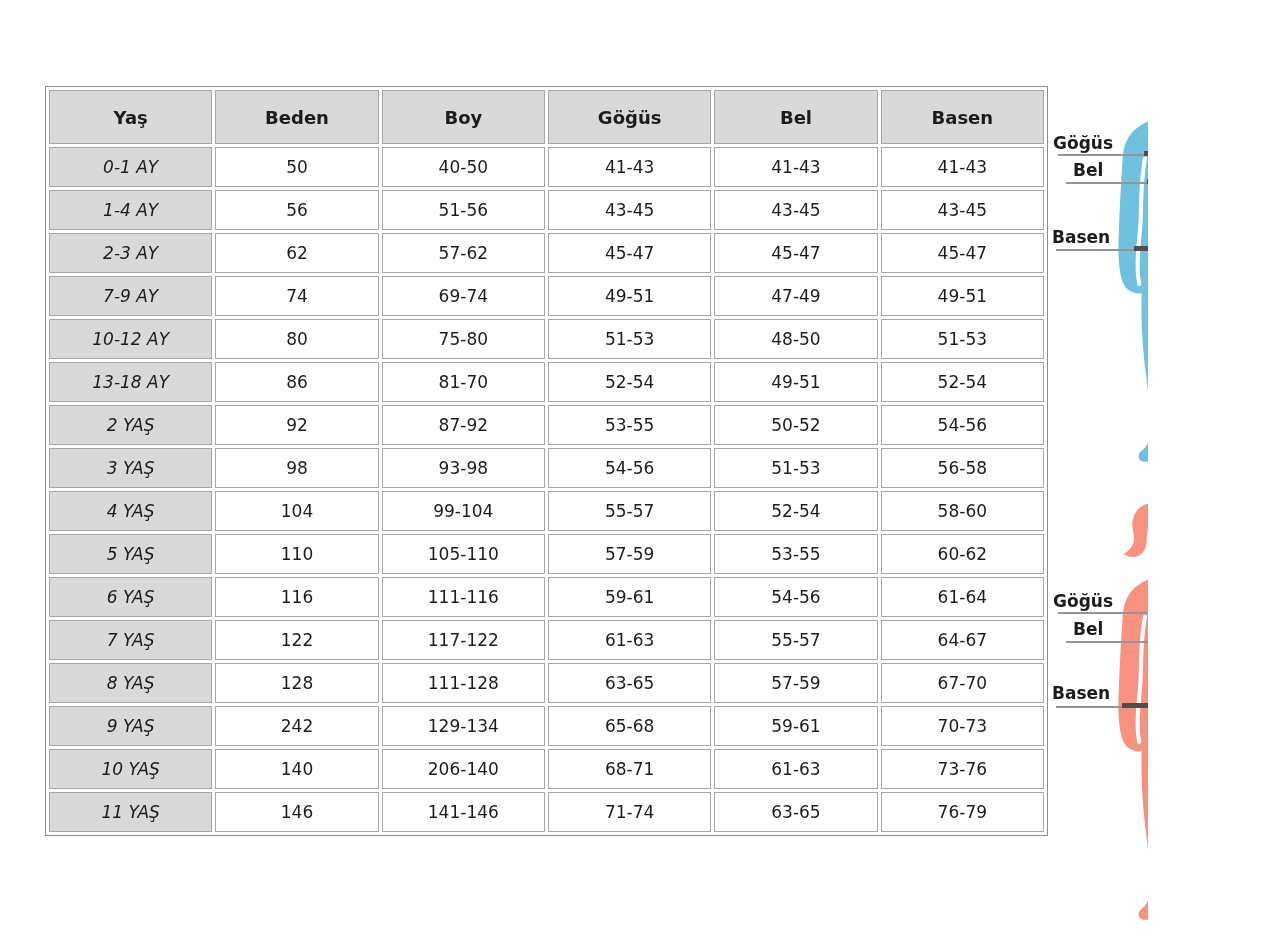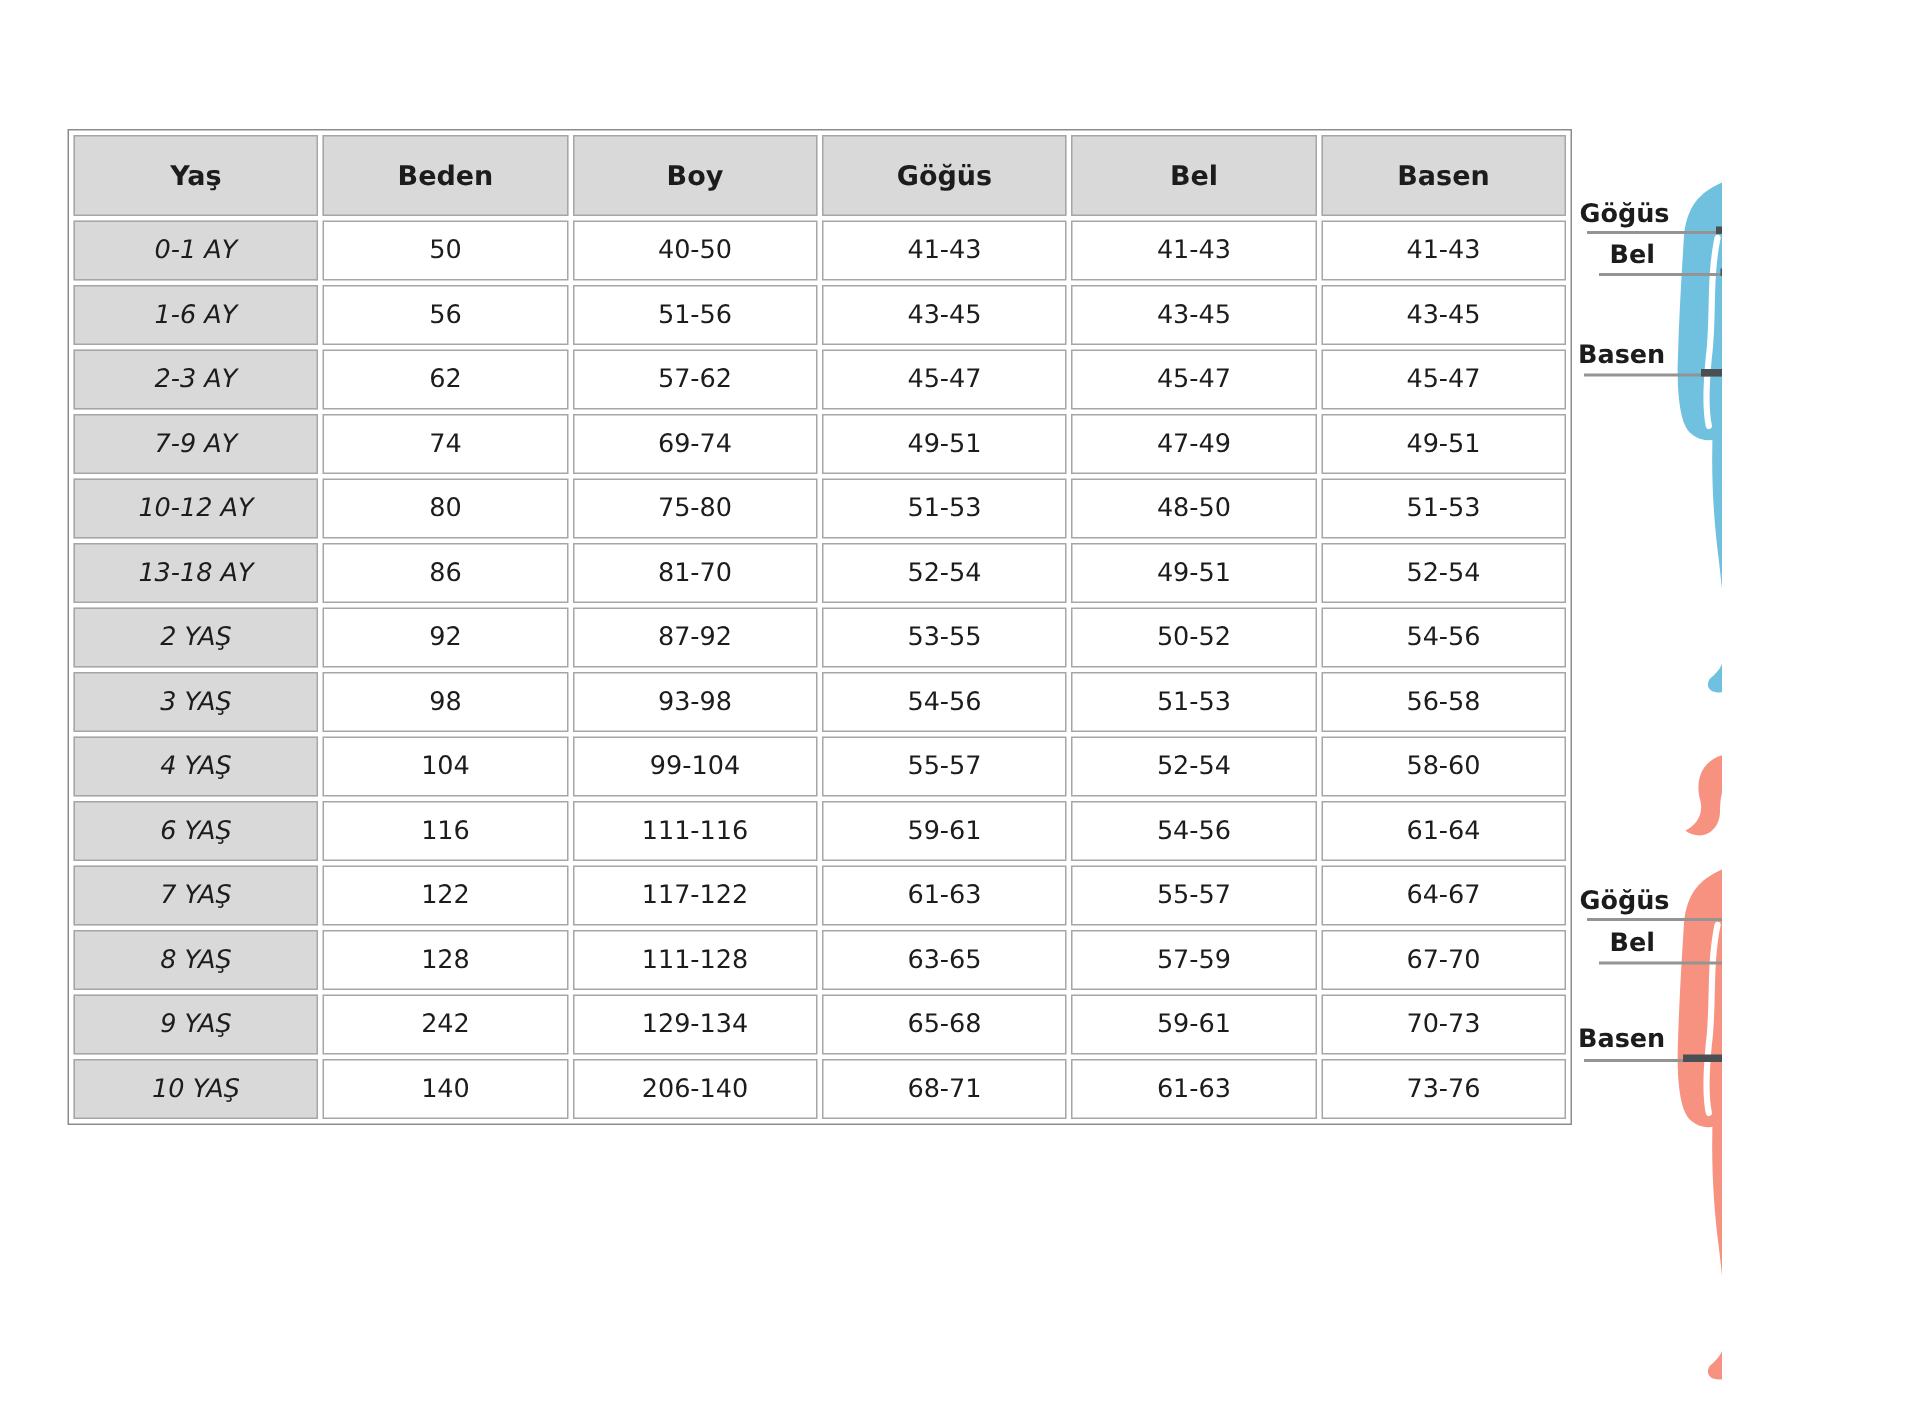--- a/index.html
+++ b/index.html
@@ -100,21 +100,21 @@
     <tbody id="table-body">
         <tr>
           <td>0-1 AY</td>
           <td>50</td>
           <td>40-50</td>
           <td>41-43</td>
           <td>41-43</td>
           <td>41-43</td>
         </tr>
         <tr>
-          <td>1-6 AY</td>
+          <td>1-4 AY</td>
           <td>56</td>
           <td>51-56</td>
           <td>43-45</td>
           <td>43-45</td>
           <td>43-45</td>
         </tr>
         <tr>
           <td>2-3 AY</td>
           <td>62</td>
           <td>57-62</td>
@@ -164,20 +164,28 @@
         </tr>
         <tr>
           <td>4 YAŞ</td>
           <td>104</td>
           <td>99-104</td>
           <td>55-57</td>
           <td>52-54</td>
           <td>58-60</td>
         </tr>
         <tr>
+          <td>5 YAŞ</td>
+          <td>110</td>
+          <td>105-110</td>
+          <td>57-59</td>
+          <td>53-55</td>
+          <td>60-62</td>
+        </tr>
+        <tr>
           <td>6 YAŞ</td>
           <td>116</td>
           <td>111-116</td>
           <td>59-61</td>
           <td>54-56</td>
           <td>61-64</td>
         </tr>
         <tr>
           <td>7 YAŞ</td>
           <td>122</td>
@@ -202,20 +210,28 @@
           <td>59-61</td>
           <td>70-73</td>
         </tr>
         <tr>
           <td>10 YAŞ</td>
           <td>140</td>
           <td>206-140</td>
           <td>68-71</td>
           <td>61-63</td>
           <td>73-76</td>
+        </tr>
+        <tr>
+          <td>11 YAŞ</td>
+          <td>146</td>
+          <td>141-146</td>
+          <td>71-74</td>
+          <td>63-65</td>
+          <td>76-79</td>
         </tr>
       </tbody>
   </table>
 
   <svg class="fig fig-top" style="left:1098px; top:22px;" width="165" height="458" viewBox="0 0 200 520">
     <ellipse cx="100" cy="46" rx="33" ry="40"></ellipse>
     <path d="M84,70 Q87,98 76,107 L124,107 Q113,98 116,70 Z"></path>
     <path d="M100,95 C116,95 133,99 147,107 C161,115 168,127 170,145 C172,176 174,210 175,244 C176,268 174,290 169,300 C165,309 154,313 146,311 C136,310 130,300 128,290 C122,275 112,268 100,268 C88,268 78,275 72,290 C70,300 64,310 54,311 C46,313 35,309 31,300 C26,290 24,268 25,244 C26,210 28,176 30,145 C32,127 39,115 53,107 C67,99 84,95 100,95 Z"></path>
     <path d="M56,262 C50,320 53,370 58,408 C62,442 64,465 63,482 C62,494 57,499 51,504 C46,511 52,517 61,515 C72,513 79,508 81,497 C84,470 87,442 90,412 C93,372 96,320 97,272 C90,266 70,262 56,262 Z"></path>
     <path d="M144,262 C150,320 147,370 142,408 C138,442 136,465 137,482 C138,494 143,499 149,504 C154,511 148,517 139,515 C128,513 121,508 119,497 C116,470 113,442 110,412 C107,372 104,320 103,272 C110,266 130,262 144,262 Z"></path>

